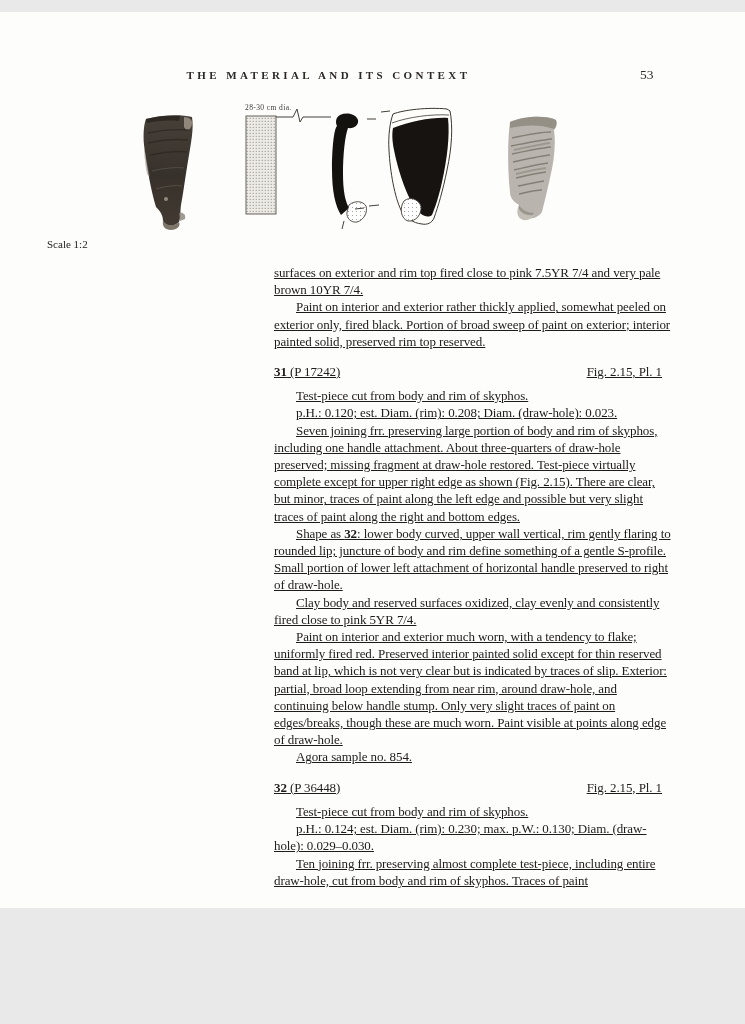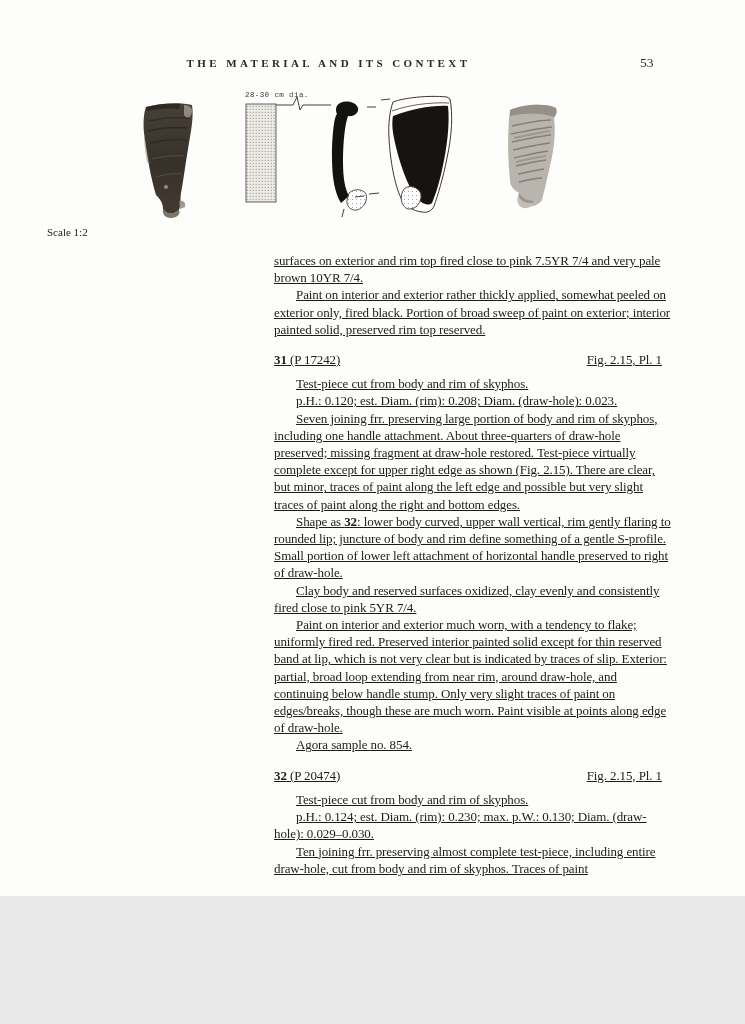--- a/index.html
+++ b/index.html
@@ -1,21 +1,21 @@
 <!DOCTYPE html>
 <html><head>
 <meta charset="utf-8">
 <style>
   html,body{margin:0;padding:0;background:#e9e9e9;}
   .page{position:relative;width:745px;height:896px;background:#fdfdfc;
-        font-family:"Liberation Serif",serif;color:#1e1c1a;overflow:hidden;margin:0 auto;}
+        font-family:"Liberation Serif",serif;color:#1e1c1a;overflow:hidden;margin:12px auto;}
   .running-header{position:absolute;top:57px;left:0;right:88px;text-align:center;
         font-size:11px;font-weight:bold;letter-spacing:3.4px;color:#2b2926;white-space:nowrap;}
   .page-number{position:absolute;top:55px;left:640px;font-size:13.5px;color:#2b2926;}
-  .dia-label{position:absolute;left:245px;top:91px;font-family:Liberation Mono, monospace;
+  .dia-label{position:absolute;left:245px;top:91px;font-family:Liberation Serif, serif;
         font-size:7.5px;letter-spacing:0.4px;color:#3d3a34;}
   .caption{position:absolute;left:47px;top:224px;line-height:1.2;}
   .cap-title{font-weight:bold;font-size:13.5px;letter-spacing:-0.1px;}
   .cap-scale{font-size:11px;margin-top:2px;}
   .text-col{position:absolute;left:274px;top:252px;width:400px;
         font-size:13px;line-height:17.2px;letter-spacing:-0.1px;text-decoration:underline;}
   .text-col p{margin:0;}
   .ind{text-indent:22px;}
   .entry-head{display:flex;justify-content:space-between;margin:13px 0 7px 0;padding-right:12px;text-align:right;}
   .num{font-weight:bold;}
@@ -131,21 +131,21 @@
     </div>
     <p class="ind">Test-piece cut from body and rim of skyphos.</p>
     <p class="ind">p.H.: 0.120; est. Diam. (rim): 0.208; Diam. (draw-hole): 0.023.</p>
     <p class="ind">Seven joining frr. preserving large portion of body and rim of skyphos, including one handle attachment. About three-quarters of draw-hole preserved; missing fragment at draw-hole restored. Test-piece virtually complete except for upper right edge as shown (Fig. 2.15). There are clear, but minor, traces of paint along the left edge and possible but very slight traces of paint along the right and bottom edges.</p>
     <p class="ind"><span>Shape as </span><span class="num">32</span><span>: lower body curved, upper wall vertical, rim gently flaring to rounded lip; juncture of body and rim define something of a gentle S-profile. Small portion of lower left attachment of horizontal handle preserved to right of draw-hole.</span></p>
     <p class="ind">Clay body and reserved surfaces oxidized, clay evenly and consistently fired close to pink 5YR 7/4.</p>
     <p class="ind">Paint on interior and exterior much worn, with a tendency to flake; uniformly fired red. Preserved interior painted solid except for thin reserved band at lip, which is not very clear but is indicated by traces of slip. Exterior: partial, broad loop extending from near rim, around draw-hole, and continuing below handle stump. Only very slight traces of paint on edges/breaks, though these are much worn. Paint visible at points along edge of draw-hole.</p>
     <p class="ind">Agora sample no. 854.</p>
 
     <div class="entry-head">
-      <span><span class="num">32</span><span> (P 20474)</span></span>
+      <span><span class="num">32</span><span> (P 36448)</span></span>
       <span>Fig. 2.15, Pl. 1</span>
     </div>
     <p class="ind">Test-piece cut from body and rim of skyphos.</p>
     <p class="ind">p.H.: 0.124; est. Diam. (rim): 0.230; max. p.W.: 0.130; Diam. (draw-hole): 0.029–0.030.</p>
     <p class="ind">Ten joining frr. preserving almost complete test-piece, including entire draw-hole, cut from body and rim of skyphos. Traces of paint</p>
   </div>
 
 </div>
 
 </body></html>

